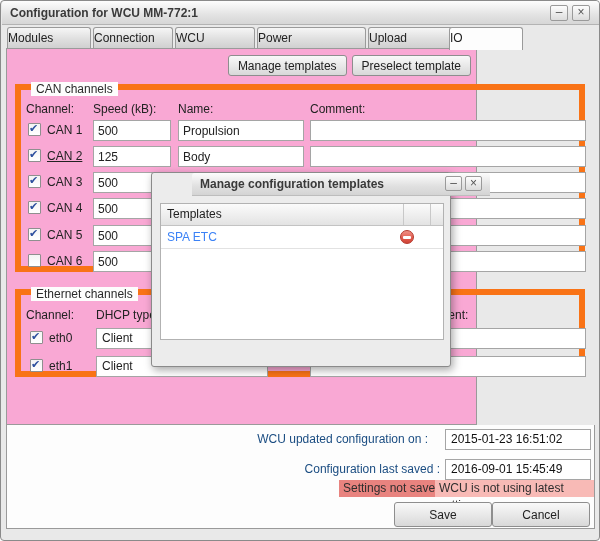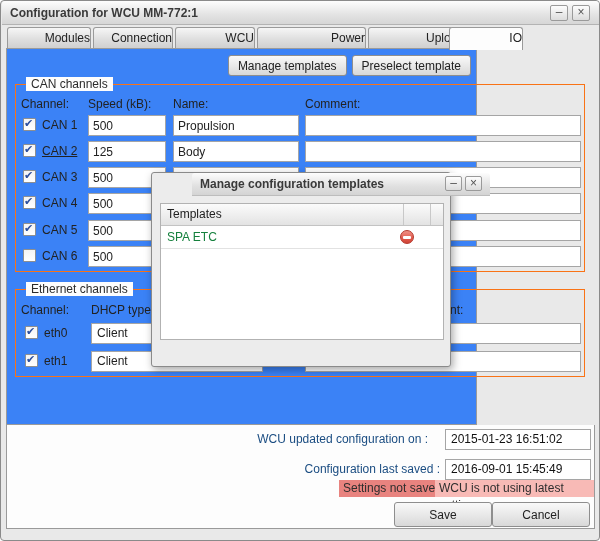--- a/index.html
+++ b/index.html
@@ -17,34 +17,34 @@
   .titlebar .title { position:absolute; left:8px; top:0; line-height:24px; font-weight:bold; color:#3a3a3a; }
   .sysbtn {
     position:absolute; top:4px; width:18px; height:16px;
     background:linear-gradient(#fdfdfd,#dcdcdc); border:1px solid #9a9a9a; border-radius:2px;
     text-align:center; line-height:13px; font-size:12px; color:#555; cursor:default;
   }
   .tab {
     position:absolute; top:26px; height:21px;
     background:linear-gradient(#f6f6f6,#dfdfdf 55%,#d0d0d0);
     border:1px solid #9a9a9a; border-bottom:none; border-radius:3px 3px 0 0;
-    text-align:right; line-height:20px; color:#222; z-index:2;
+    text-align:left; line-height:20px; color:#222; z-index:2;
   }
   .tab.active { background:#fdfdfd; height:23px; z-index:4; }
   .content {
     position:absolute; left:5px; top:47px; width:471px; height:377px;
-    background:#3b82f6; border:1px solid #9a9a9a; z-index:3;
+    background:#f9a8d4; border:1px solid #9a9a9a; z-index:3;
   }
   .btn {
     background:linear-gradient(#f9f9f9,#e9e9e9 50%,#d8d8d8);
     border:1px solid #8e8e8e; border-radius:3px;
     font-family:inherit; font-size:12px; color:#222; padding:0 9px; height:21px; cursor:default;
   }
   .topbtns { position:absolute; right:5px; top:6px; display:flex; gap:5px; z-index:2; }
-  .groupbox { position:absolute; border:1px solid #f97316;padding-left:6px; }
+  .groupbox { position:absolute; border:6px solid #f97316;padding-left:6px; }
   .grouplabel { position:absolute; top:-8px; left:10px; background:#fdfdfd; padding:0 5px; color:#2b2b2b; }
   .colhead { position:absolute; color:#222; }
   .checkbox {
     position:absolute; width:13px; height:13px; background:linear-gradient(#f4f4f4,#fff);
     border:1px solid #8f8f8f; border-radius:1px;
   }
   .checkbox.checked::after {
     content:"\2714"; position:absolute; left:0px; top:-2px; font-size:11px; color:#2d4f9e;
   }
   .rowlabel { position:absolute; line-height:20px; color:#222; }
@@ -73,21 +73,21 @@
   }
   .modal .mtitle { position:absolute; left:8px; line-height:23px; font-weight:bold; color:#3a3a3a; }
   .modal .msysbtn { top:3px; width:17px; height:15px; }
   .mlist { position:absolute; left:8px; top:30px; width:284px; height:137px; background:#fff; border:1px solid #b2b2b2; }
   .mlist-header { display:flex; height:22px; background:linear-gradient(#fbfbfb,#e3e3e3); border-bottom:1px solid #c3c3c3; }
   .mlist-header .hc { line-height:21px; padding-left:6px; color:#222; }
   .hc-main { flex:1; }
   .hc-s1 { width:27px; border-left:1px solid #c8c8c8; }
   .hc-s2 { width:13px; border-left:1px solid #c8c8c8; }
   .mrow { position:relative; height:23px; border-bottom:1px solid #e2e2e2; }
-  .mrow .mname { position:absolute; left:6px; line-height:22px; color:#15803d; }
+  .mrow .mname { position:absolute; left:6px; line-height:22px; color:#3b82f6; }
   .delete-icon {
     position:absolute; right:29px; top:4px; width:14px; height:14px; border-radius:50%;
     background:linear-gradient(#f09186,#dd5244 70%,#cf4639); border:1px solid #b5382c;
   }
   .delete-icon::after {
     content:""; position:absolute; left:2px; top:5px; width:8px; height:2.5px;
     background:#fff; border-radius:1px;
   }
   .msave { position:absolute; left:87px; top:166px; width:205px; height:21px; }
 </style>

